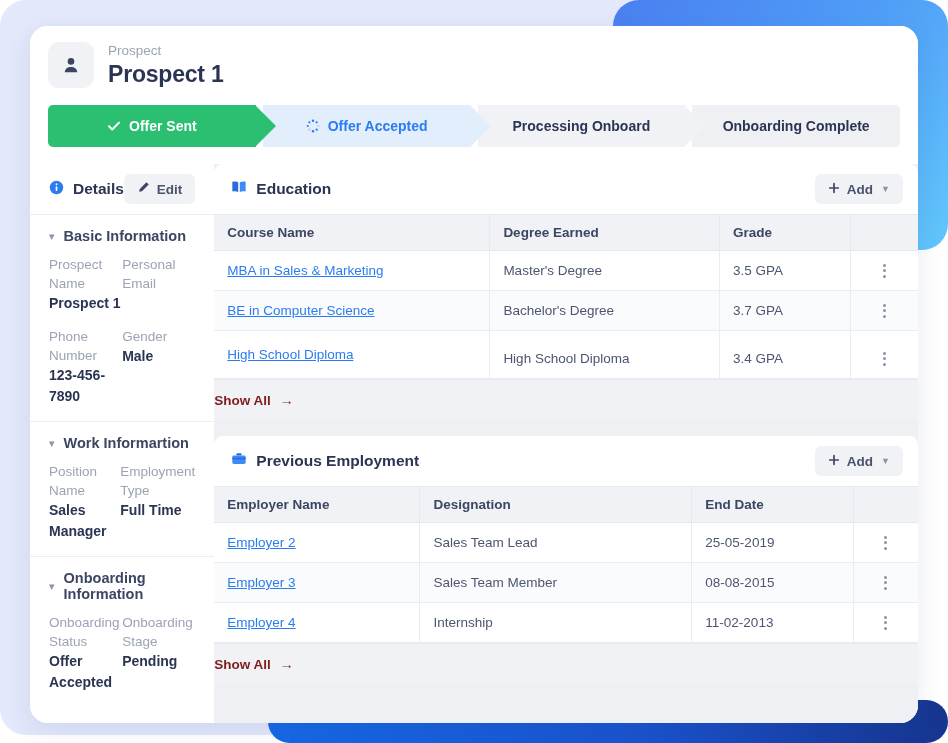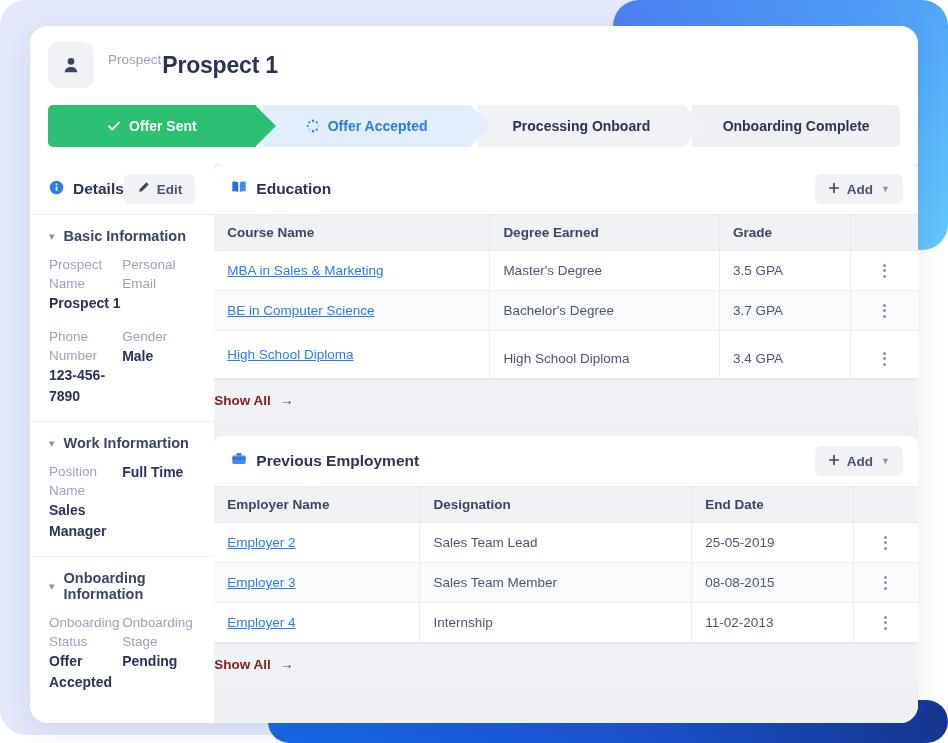--- a/index.html
+++ b/index.html
@@ -57,21 +57,21 @@
   }
   .header-row { display: flex; align-items: center; gap: 14px; }
   .avatar {
     width: 46px; height: 46px;
     border-radius: 11px;
     background: #f1f2f6;
     display: flex; align-items: center; justify-content: center;
     flex: 0 0 auto;
   }
   .avatar svg { display:block; }
-  .header-text { display: flex; flex-direction: row; gap: 1px; }
+  .header-text { display: flex; flex-direction: column; gap: 1px; }
   .eyebrow {
     font-size: 13.5px;
     color: #9ca3b5;
     line-height: 17px;
   }
   .page-title {
     font-size: 23px;
     font-weight: bold;
     color: #2b3553;
     line-height: 28px;
@@ -358,20 +358,21 @@
         <div class="section-head">
           <span class="chev">▾</span>
           <span class="section-title">Work Informartion</span>
         </div>
         <div class="field-grid">
           <div>
             <div class="field-label">Position Name</div>
             <div class="field-value">Sales Manager</div>
           </div>
           <div>
+            <div class="field-label">Employment Type</div>
             <div class="field-value">Full Time</div>
           </div>
         </div>
       </div>
 
       <div class="section">
         <div class="section-head">
           <span class="chev">▾</span>
           <span class="section-title">Onboarding Information</span>
         </div>

